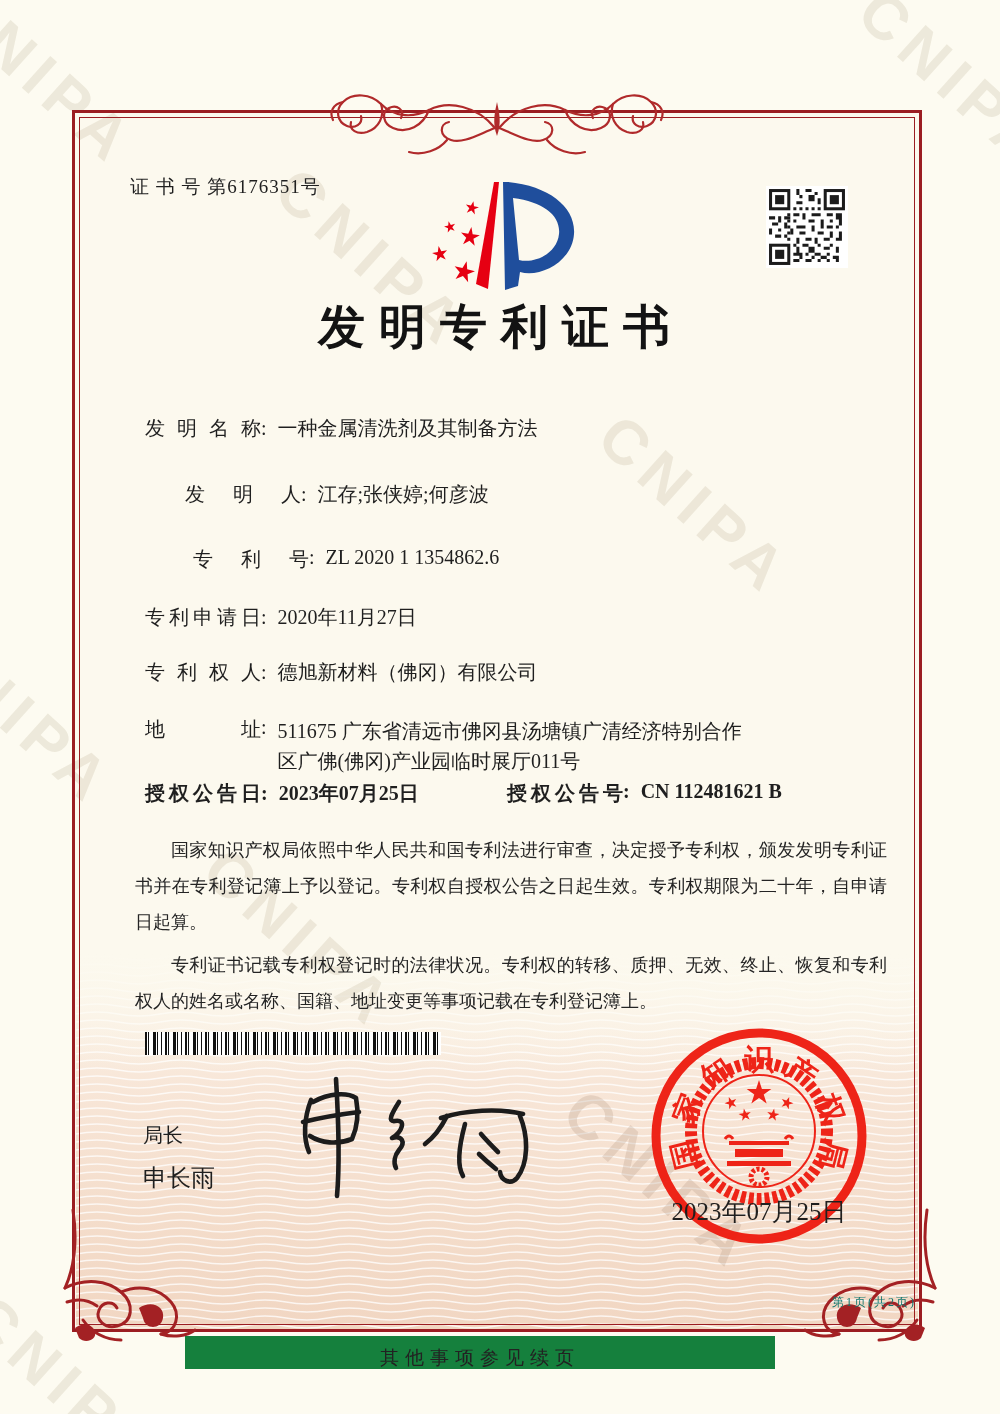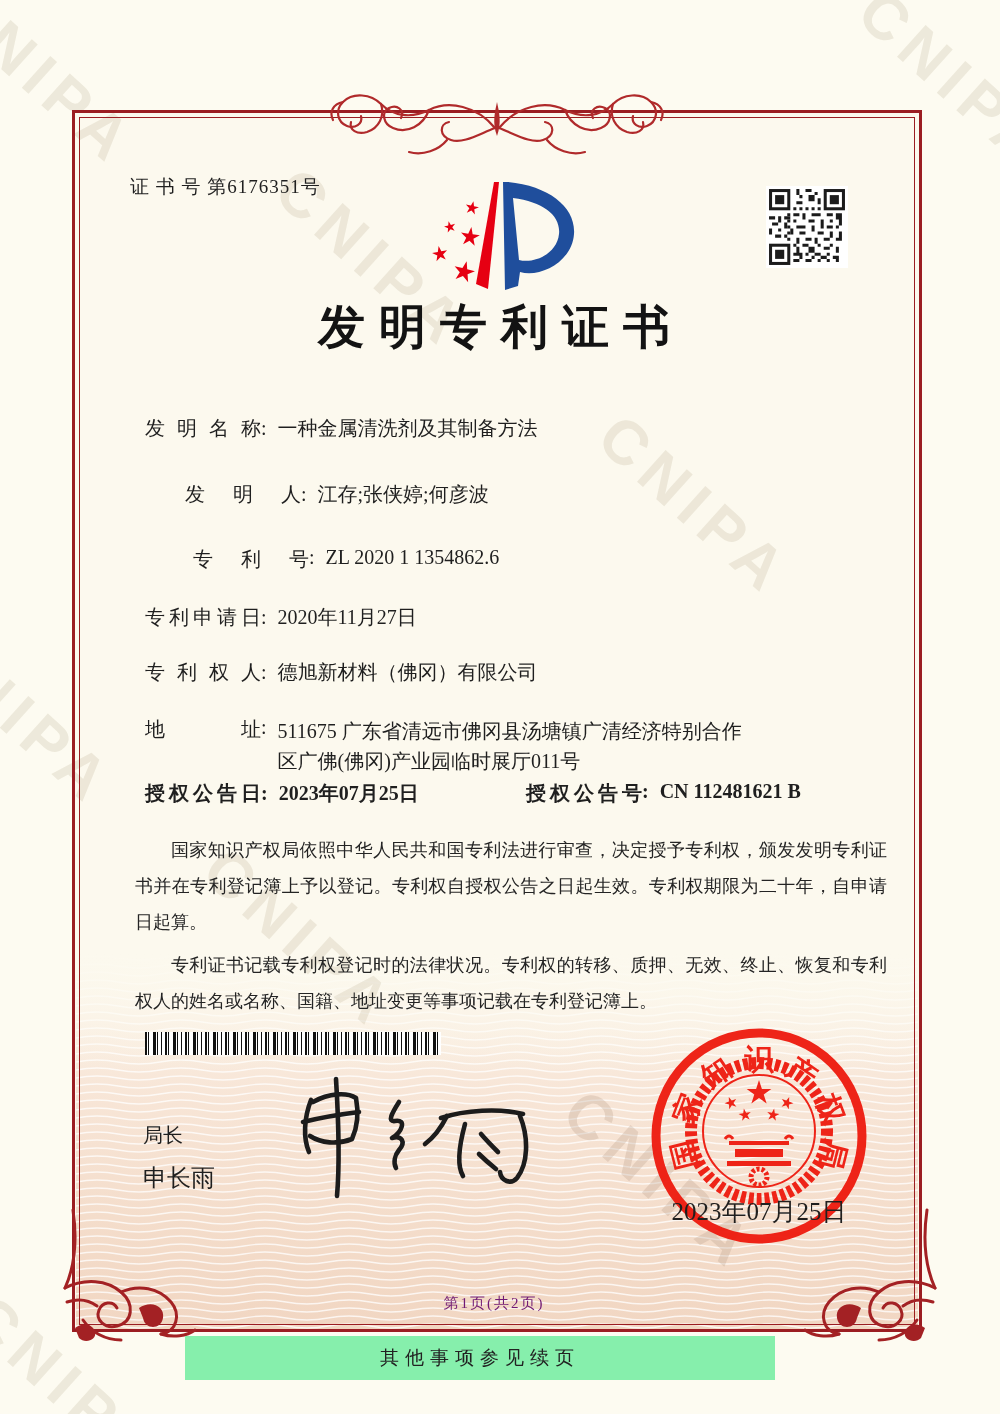--- a/index.html
+++ b/index.html
@@ -22,38 +22,38 @@
   .ornament{position:absolute;z-index:2;pointer-events:none;}
   
   .content{position:absolute;z-index:3;color:#1f1f1f;}
   .cert-no{left:130px;top:174px;font-size:19px;letter-spacing:1px;}
   .title{left:72px;top:296px;width:844px;text-align:center;font-size:47px;font-weight:700;
          letter-spacing:14px;text-indent:14px;color:#131313;}
   .field-row{position:absolute;left:145px;font-size:20px;z-index:3;color:#1f1f1f;white-space:nowrap;}
   .flabel{display:inline-block;width:116px;text-align:justify;text-align-last:justify;vertical-align:top;}
   .fvalue{margin-left:11px;}
   .addr-lines{display:inline-block;vertical-align:top;margin-left:11px;line-height:30px;white-space:normal;width:610px;}
-  .grant2{position:absolute;left:381px;top:0;}
+  .grant2{position:absolute;left:362px;top:0;}
   .body-text{left:135px;top:832px;width:752px;font-size:18px;line-height:36px;
              text-align:justify;color:#242424;}
   .body-text p{margin:0 0 7px 0;text-indent:2em;}
   .barcode{position:absolute;left:145px;top:1032px;width:296px;height:23px;z-index:3;
     background:repeating-linear-gradient(90deg,#101010 0 2px,#fff 2px 3px,#101010 3px 4px,#fff 4px 8px,
       #101010 8px 11px,#fff 11px 12px,#101010 12px 13px,#fff 13px 16px,#101010 16px 17px,#fff 17px 20px);}
   .officer-title{left:143px;top:1122px;font-size:20px;}
   .officer-name{left:143px;top:1162px;font-size:24px;}
   .signature{position:absolute;left:295px;top:1072px;z-index:3;}
   
   .seal{position:absolute;left:648px;top:1025px;width:222px;height:222px;z-index:4;opacity:.95;}
   .seal-char{position:absolute;left:50%;top:50%;font-family:"Liberation Sans","DejaVu Sans",sans-serif;
              font-weight:700;font-size:29px;color:#ee1a0e;}
   .seal-date{position:absolute;left:50%;top:170px;transform:translateX(-50%);font-size:25px;
              color:#151515;white-space:nowrap;letter-spacing:0;z-index:5;}
-  .footer-page{left:72px;top:1294px;width:844px;text-align:center;font-size:15px;letter-spacing:2px;color:#701a75;}
-  .cont-box{position:absolute;left:185px;top:1336px;width:590px;height:44px;background:#86efac;z-index:3;}
+  .footer-page{left:72px;top:1294px;width:844px;text-align:right;font-size:12px;letter-spacing:2px;color:#0f766e;}
+  .cont-box{position:absolute;left:185px;top:1336px;width:590px;height:33px;background:#15803d;z-index:3;}
   .cont-note{width:100%;text-align:center;font-size:19px;letter-spacing:6px;line-height:44px;color:#222;}
   .qr{position:absolute;left:766px;top:186px;z-index:3;}
   .logo{position:absolute;left:428px;top:168px;z-index:3;}
 </style>
 </head>
 <body>
 
 <div class="page">
 
   <div class="inner-bg"></div>

